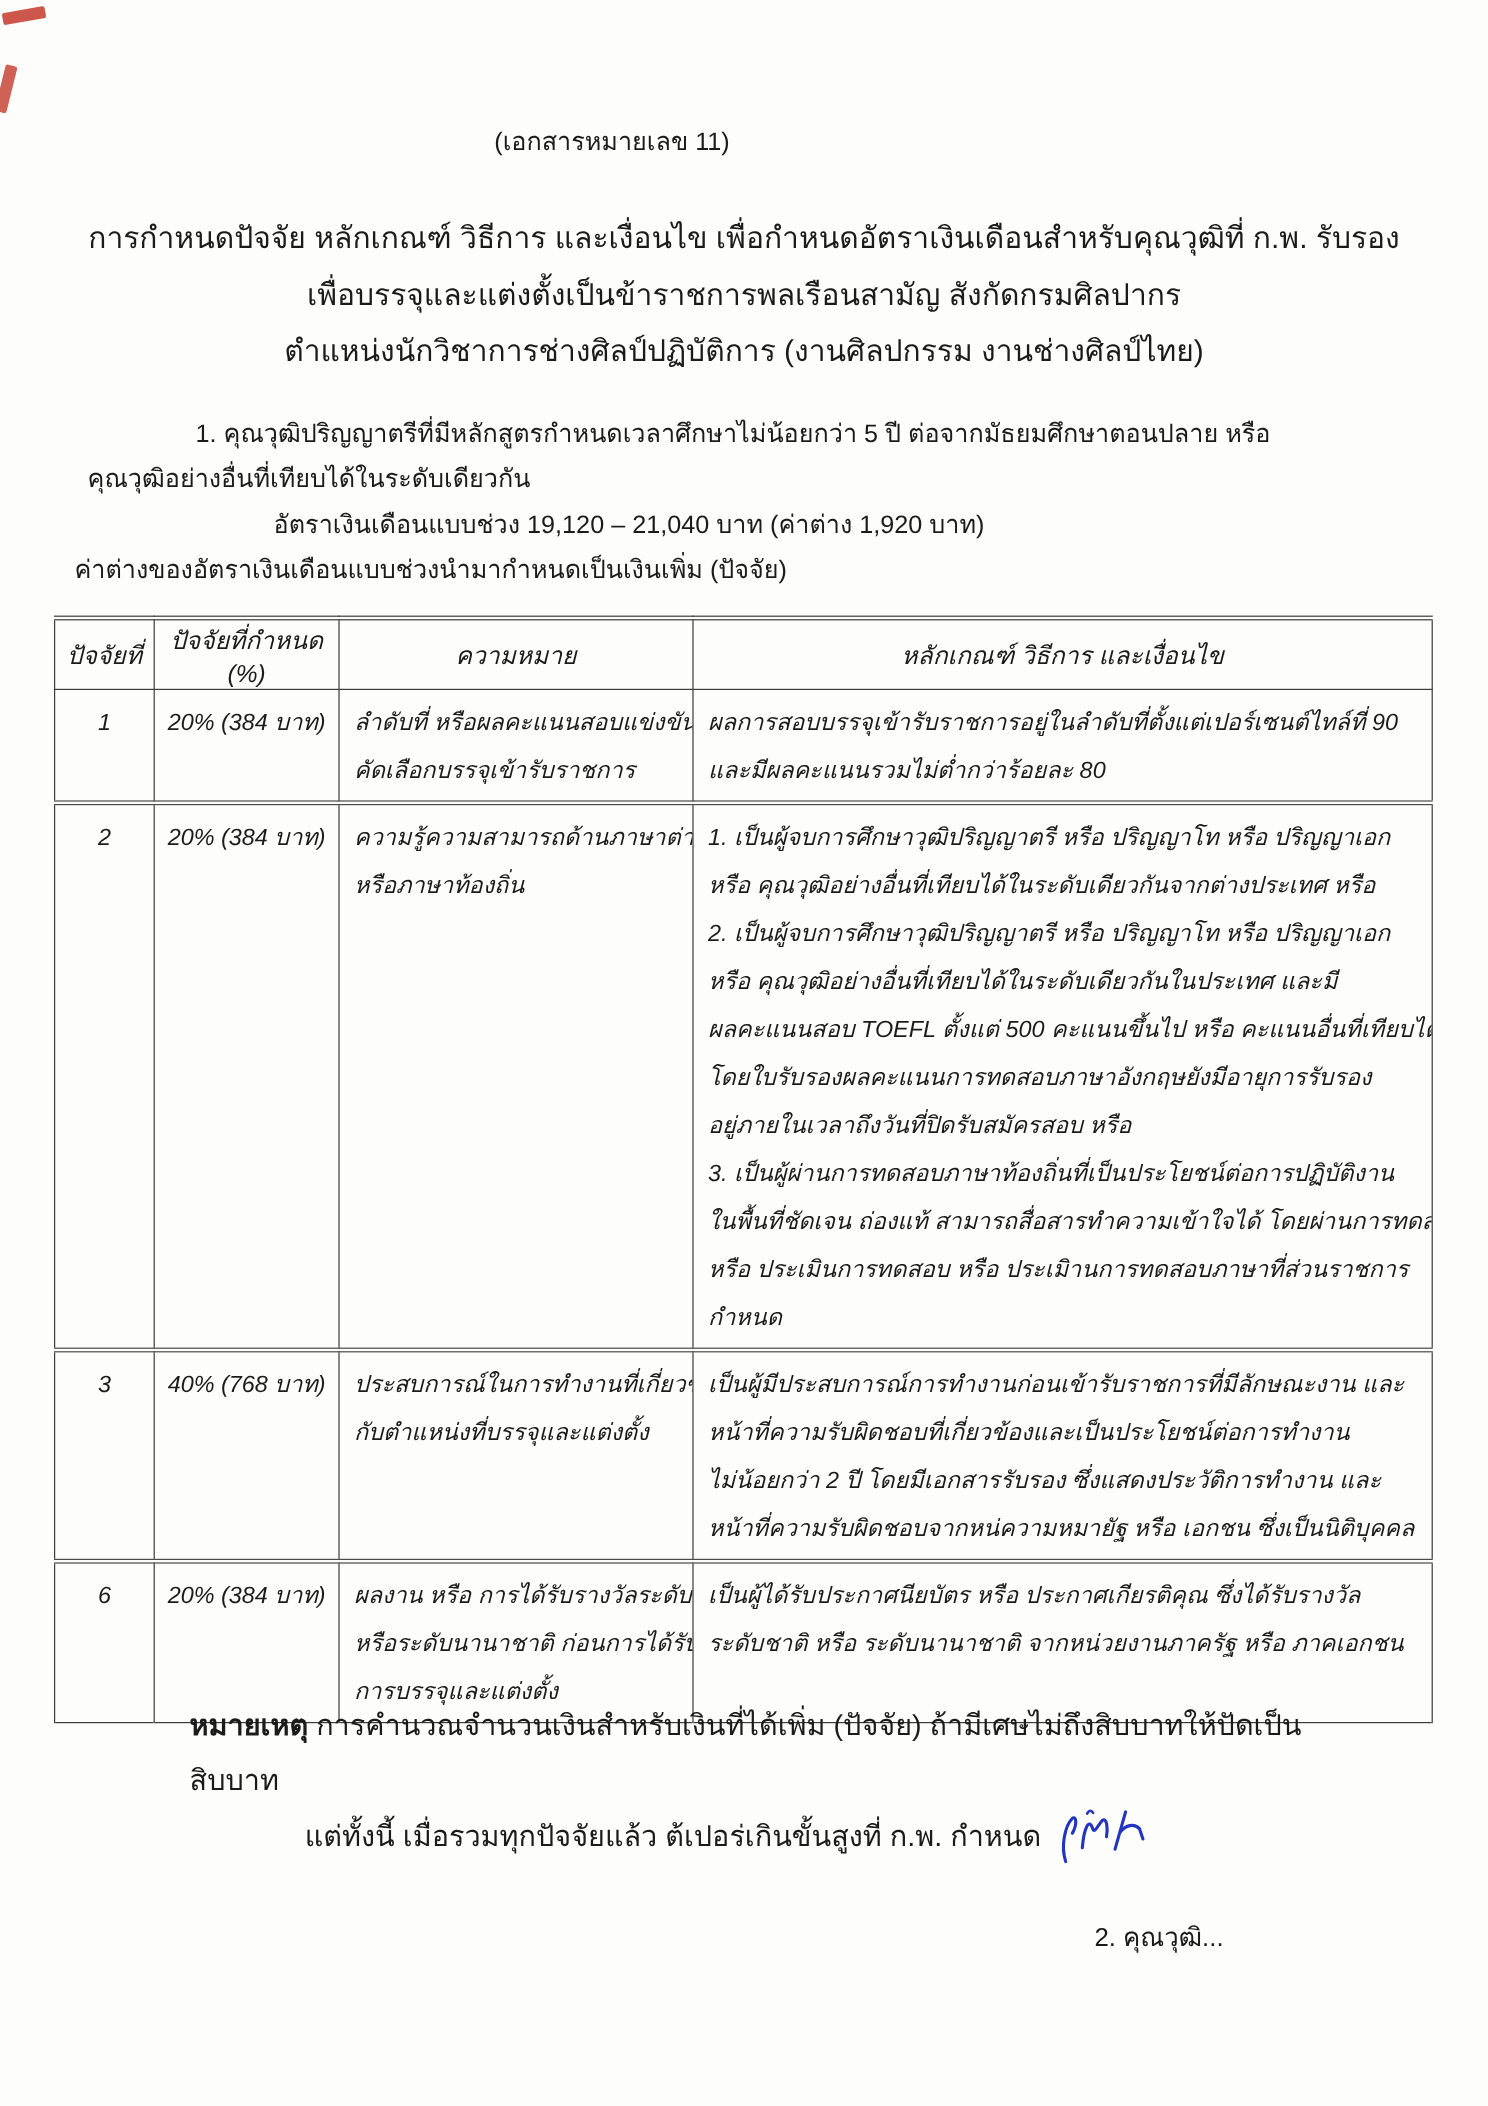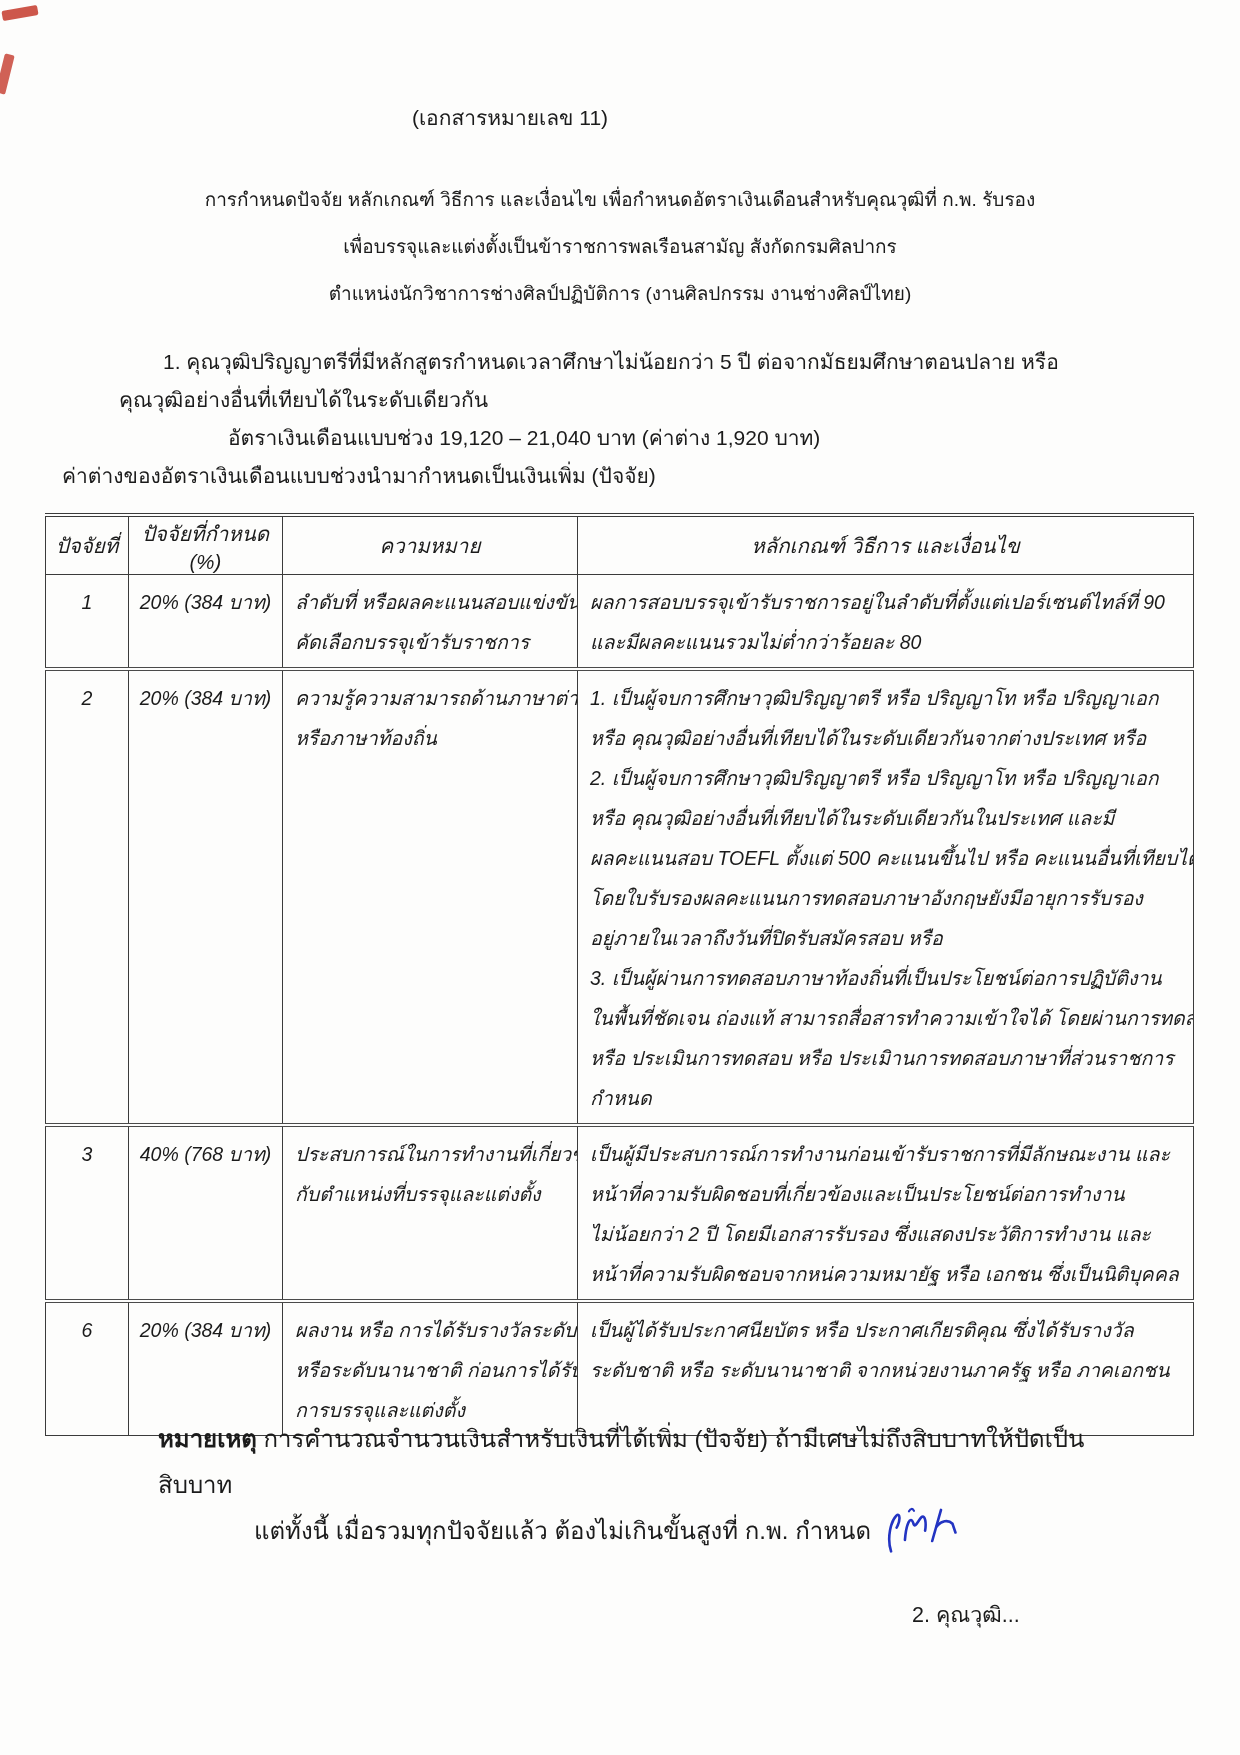--- a/index.html
+++ b/index.html
@@ -21,26 +21,26 @@
   .red-mark.m2 { top: 54px; left: 0px; width: 10px; height: 40px; transform: rotate(14deg); opacity: .8; }
 
   .doc-number {
     position: absolute; top: 101px; left: 0; width: 1240px;
     text-align: center; padding-right: 220px; font-size: 21px;
   }
 
   .title-block {
     position: absolute; top: 176px; left: 0; width: 1240px;
     text-align: center;
-    font-size: 19px; line-height: 47px;
+    font-size: 25px; line-height: 47px;
   }
 
   .section1 { position: absolute; top: 343px; left: 0; width: 1240px; font-size: 21px; line-height: 38px; }
   .s1-l1 { margin-left: 163px; }
-  .s1-l2 { margin-left: 119px; }
+  .s1-l2 { margin-left: 73px; }
   .s1-l3 { margin-left: 228px; }
   .s1-l4 { margin-left: 62px; }
 
   table.factors-table {
     position: absolute; top: 513px; left: 45px; width: 1148px;
     border-collapse: collapse; table-layout: fixed;
     border: 1.5px solid #3b3b3b;
     border-top: 4px double #3b3b3b;
     background: transparent;
     font-style: italic;
@@ -218,21 +218,21 @@
         </tr>
       </tbody>
   </table>
 
   <div class="note">
     <div>
       <span class="note-label">หมายเหตุ</span>
       <span>การคำนวณจำนวนเงินสำหรับเงินที่ได้เพิ่ม (ปัจจัย) ถ้ามีเศษไม่ถึงสิบบาทให้ปัดเป็นสิบบาท</span>
     </div>
     <div class="note-line2">
-      <span>แต่ทั้งนี้ เมื่อรวมทุกปัจจัยแล้ว ต้องไม่เกินขั้นสูงที่ ก.พ. กำหนด</span>
+      <span>แต่ทั้งนี้ เมื่อรวมทุกปัจจัยแล้ว ต้เปอร่เกินขั้นสูงที่ ก.พ. กำหนด</span>
       <svg class="signature" width="82" height="56" viewBox="0 0 82 56" fill="none">
         <path d="M8 46 C5 32 11 16 17 11 C21 8 21 16 16 23" stroke="#2334c2" stroke-width="2.6" stroke-linecap="round"></path>
         <path d="M23 36 C26 20 31 12 33 20 C34 27 38 18 42 15 C46 13 46 22 44 29" stroke="#2334c2" stroke-width="2.6" stroke-linecap="round"></path>
         <path d="M50 40 L62 10" stroke="#2334c2" stroke-width="2.6" stroke-linecap="round"></path>
         <path d="M56 26 C61 21 68 20 72 25 L74 34" stroke="#2334c2" stroke-width="2.6" stroke-linecap="round"></path>
         <path d="M30 8 q3 -4 5 0" stroke="#2334c2" stroke-width="2.2" stroke-linecap="round"></path>
       </svg>
     </div>
   </div>
 

